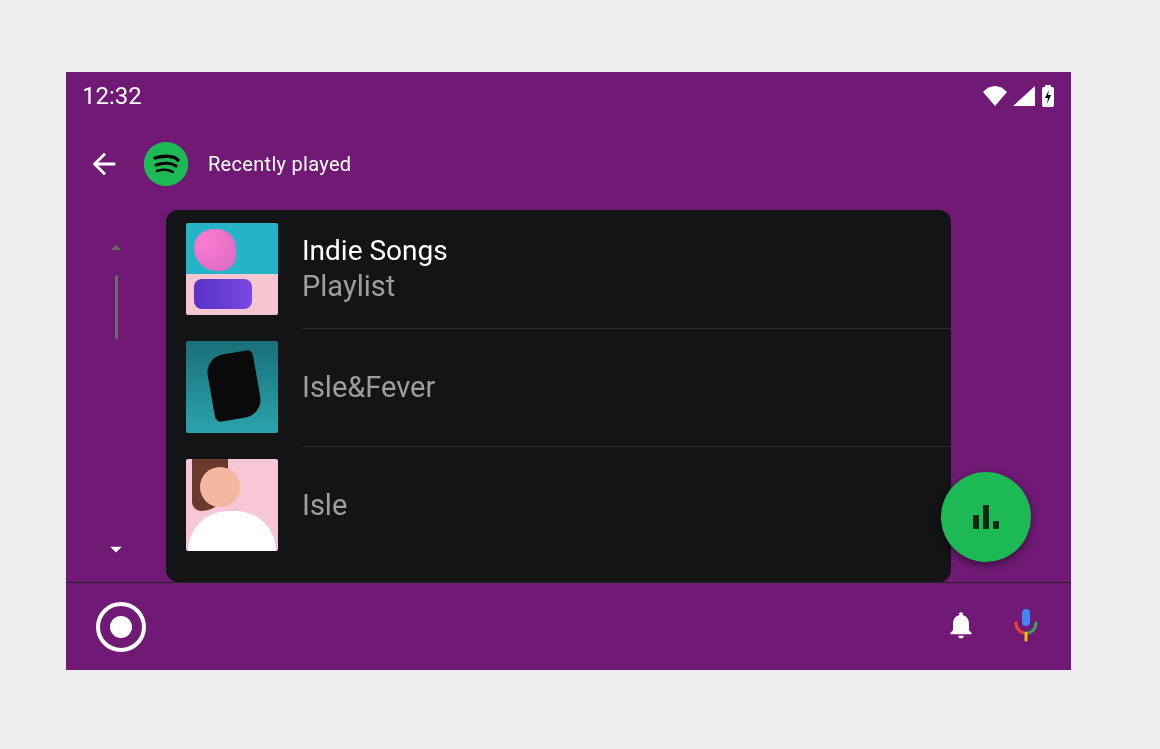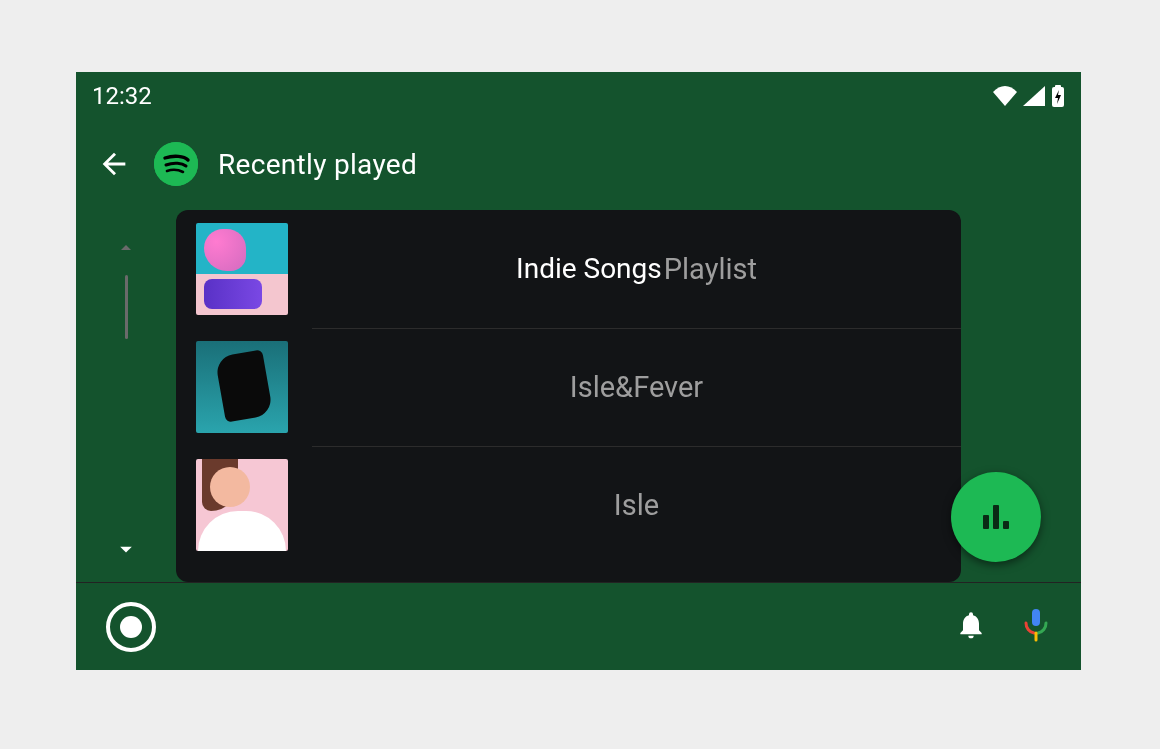--- a/index.html
+++ b/index.html
@@ -1,53 +1,53 @@
 <!DOCTYPE html>
 <html><head>
 <meta charset="utf-8">
 <style>
   html,body{margin:0;padding:0;width:1160px;height:749px;background:#eeeeee;font-family:Roboto,Arial,Helvetica,sans-serif;}
   .device{
-    position:absolute;left:76px;top:72px;width:1005px;height:598px;
-    background:#14532d;overflow:hidden;
+    position:absolute;left:66px;top:72px;width:1005px;height:598px;
+    background:#701a75;overflow:hidden;
   }
   
   .statusbar{
     position:absolute;left:0;top:0;right:0;height:48px;
     color:#fff;display:flex;align-items:center;justify-content:space-between;
     padding:0 16px;box-sizing:border-box;font-size:24px;
   }
   .status-icons{display:flex;align-items:center;gap:6px;}
   
   .appheader{
     position:absolute;left:0;top:48px;right:0;height:88px;
     display:flex;align-items:center;gap:20px;padding-left:18px;box-sizing:border-box;
   }
   .back-btn{width:40px;height:40px;display:flex;align-items:center;justify-content:center;cursor:pointer;}
   .spotify-logo{width:44px;height:44px;border-radius:50%;background:#1db954;display:flex;align-items:center;justify-content:center;}
-  .page-title{color:#fff;font-size:28px;font-weight:400;letter-spacing:0.3px;}
+  .page-title{color:#fff;font-size:20px;font-weight:400;letter-spacing:0.3px;}
   
   .sidecol{
     position:absolute;left:0;top:150px;width:100px;height:360px;
     display:flex;flex-direction:column;align-items:center;justify-content:space-between;
     padding:14px 0;box-sizing:border-box;
   }
   .chev{color:#888;font-size:22px;cursor:pointer;}
   .chev.down{color:#fff;}
   .scroll-track{width:3px;height:64px;background:#6a6a6a;border-radius:2px;margin-top:10px;}
   
   .card{
     position:absolute;left:100px;top:138px;width:785px;height:372px;
     background:#121416;border-radius:12px;overflow:hidden;
   }
   .row{
     display:flex;align-items:center;height:118px;padding:0 0 0 20px;box-sizing:border-box;cursor:pointer;
   }
   .thumb{width:92px;height:92px;flex:0 0 92px;border-radius:2px;}
-  .rowtext{flex:1;margin-left:24px;border-bottom:1px solid #2c2c2c;height:100%;display:flex;flex-direction:row;justify-content:center;gap:2px;align-items:center;}
+  .rowtext{flex:1;margin-left:24px;border-bottom:1px solid #2c2c2c;height:100%;display:flex;flex-direction:column;justify-content:center;gap:2px;}
   .row:last-child .rowtext{border-bottom:none;}
   .rtitle{color:#fff;font-size:28px;font-weight:400;}
   .rsub{color:#9e9e9e;font-size:29px;font-weight:400;}
   
   .thumb1{background:linear-gradient(180deg,#23b4c7 0%,#23b4c7 55%,#f4c6cf 55%,#f4c6cf 100%);position:relative;}
   .thumb1::after{content:"";position:absolute;left:8px;top:6px;width:42px;height:42px;background:radial-gradient(circle at 30% 30%,#ff7bd0 0%,#d36bbf 100%);border-radius:50% 50% 40% 60%;}
   .thumb1::before{content:"";position:absolute;left:8px;bottom:6px;width:58px;height:30px;background:linear-gradient(90deg,#5931c6,#7a48e4);border-radius:8px;}
   .thumb2{background:linear-gradient(180deg,#1a6f78 0%,#2aa4ad 100%);position:relative;}
   .thumb2::after{content:"";position:absolute;left:24px;top:12px;width:48px;height:66px;background:#0a0a0a;border-radius:18px 6px 18px 6px;transform:rotate(-10deg);}
   .thumb2::before{content:"";position:absolute;left:32px;top:18px;width:30px;height:46px;background:#d63b3b;border-radius:14px 4px 14px 4px;transform:rotate(-8deg);}

